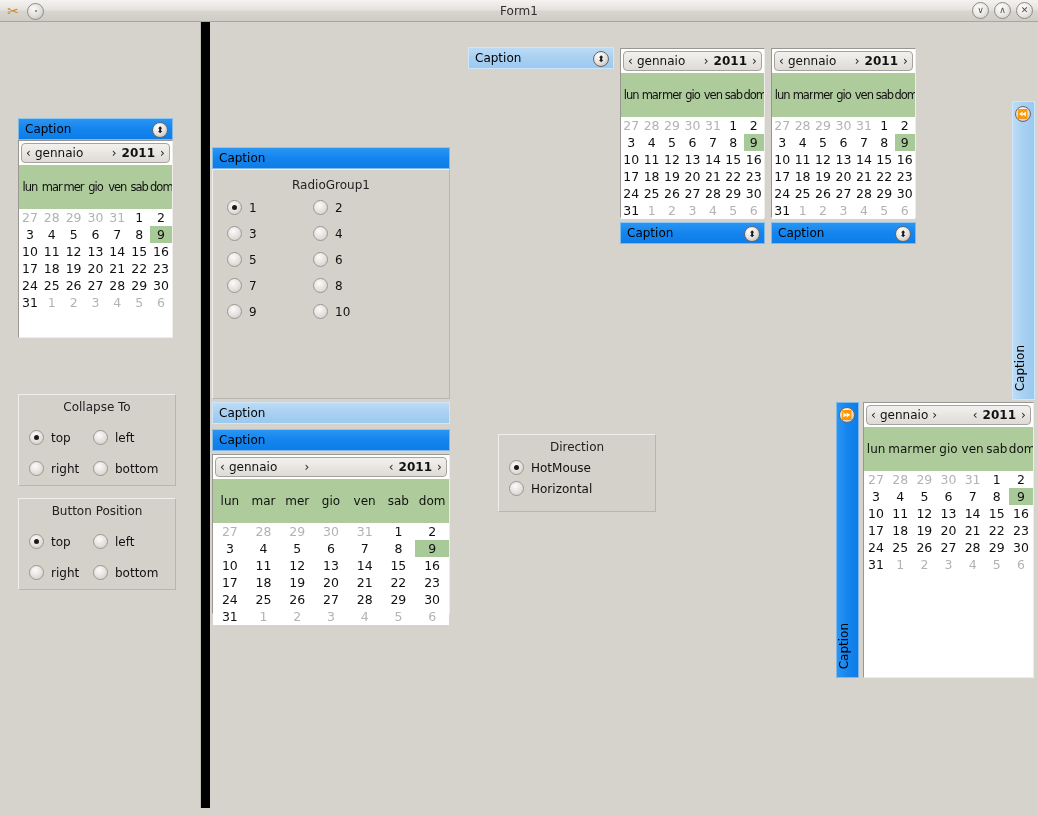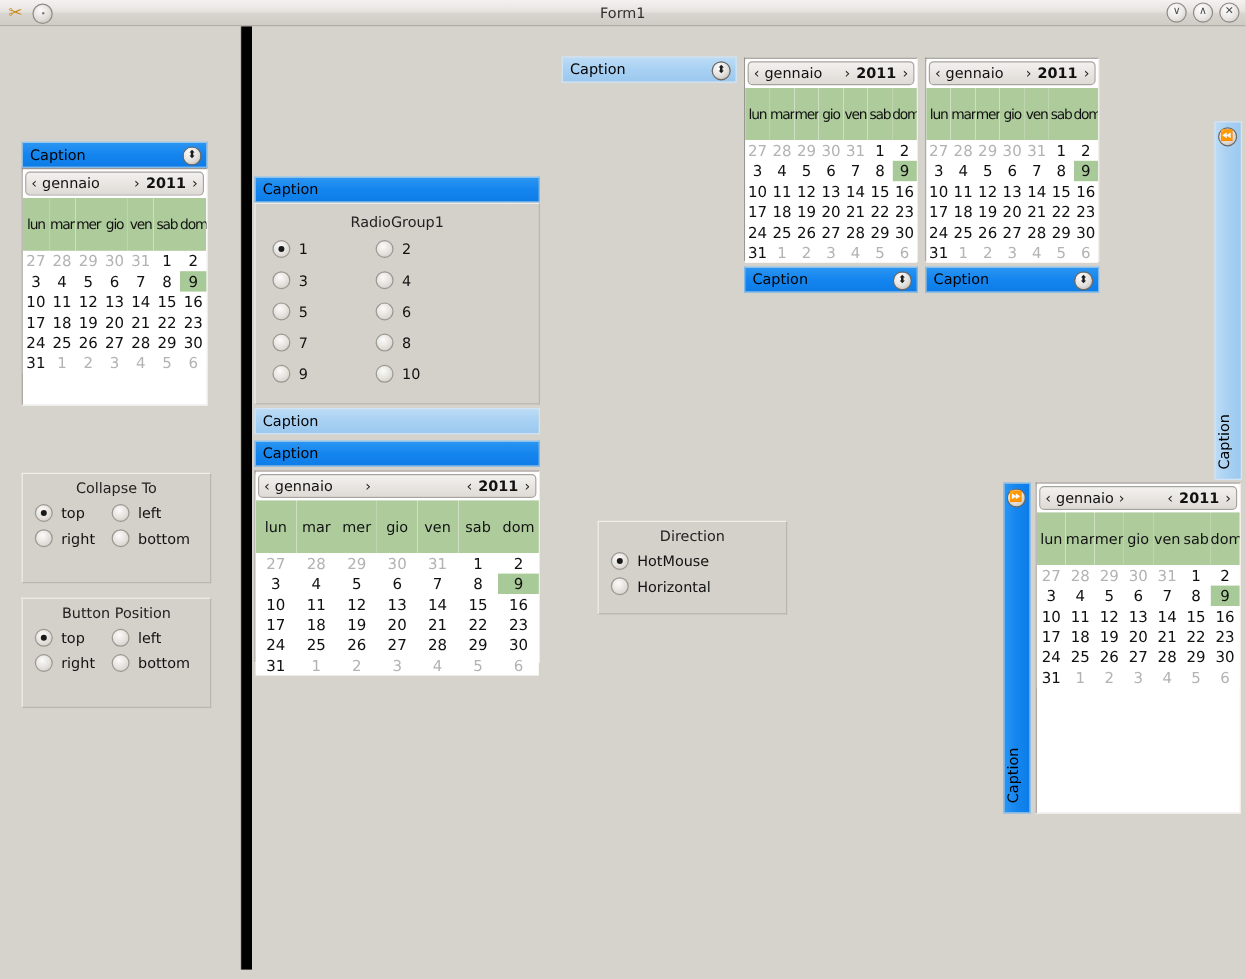--- a/index.html
+++ b/index.html
@@ -134,21 +134,21 @@
     content:"\2713";position:absolute;left:2px;top:-2px;font-size:13px;color:#333;
   }
 
   
   #panel-left-cal{position:absolute;left:18px;top:96px;width:155px;height:220px;}
   #panel-left-cal .calbox{position:relative;height:198px;}
 
   #grp-collapse{position:absolute;left:18px;top:372px;width:158px;height:92px;}
   #grp-button{position:absolute;left:18px;top:476px;width:158px;height:92px;}
   .grid2{display:flex;flex-wrap:wrap;}
-  .grid2 .radio-row{width:60px;margin:6px 0 0 10px;}
+  .grid2 .radio-row{width:60px;margin:16px 0 0 10px;}
   .grid2 .radio-row.wide{width:70px;margin-left:4px;}
 
   #panel-mid{position:absolute;left:212px;top:125px;width:238px;height:428px;}
 
   #panel-top-caption{position:absolute;left:468px;top:25px;width:146px;height:22px;}
 
   .calpanel{position:absolute;}
   #panel-cal-a{left:620px;top:26px;width:145px;height:195px;}
   #panel-cal-b{left:771px;top:26px;width:145px;height:195px;}
 
@@ -315,21 +315,21 @@
         </div>
       </div>
     </div>
 
     <div class="splitter"></div>
 
     <div id="panel-mid">
       <div class="capbar">
         <span class="captext">Caption</span>
       </div>
-      <div class="group" style="height:168px;">
+      <div class="group" style="height:230px;">
         <div class="group-title" style="padding-top:8px;">RadioGroup1</div>
         <div id="rg-grid" style="display:flex;flex-wrap:wrap;margin-top:8px;">
             <div class="radio-row" style="width: 72px; margin: 0px 0px 11px 14px; display: flex; align-items: center;">
               <span class="radio on"></span>
               <span class="radio-label">1</span>
             </div>
             <div class="radio-row" style="width: 72px; margin: 0px 0px 11px 14px; display: flex; align-items: center;">
               <span class="radio"></span>
               <span class="radio-label">2</span>
             </div>

